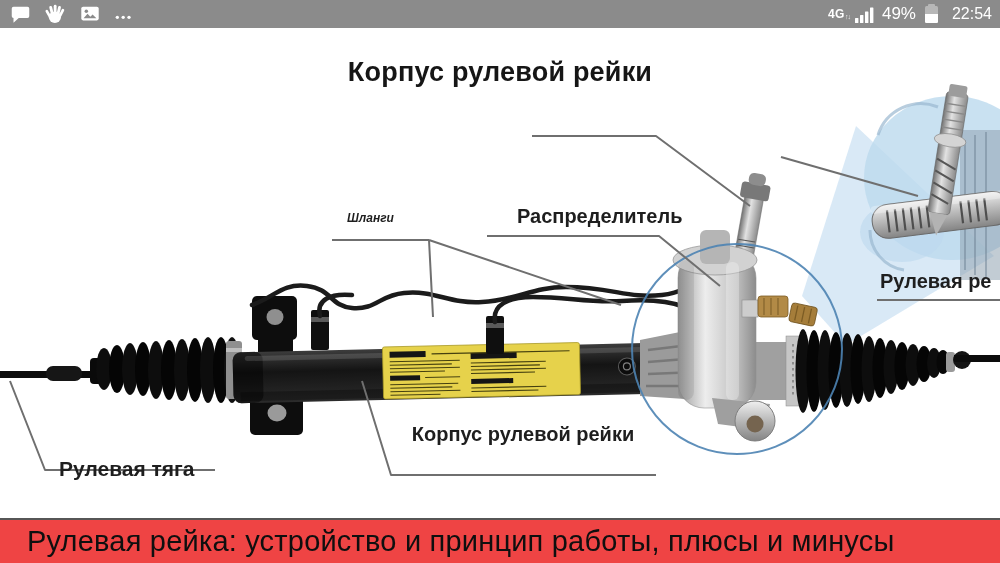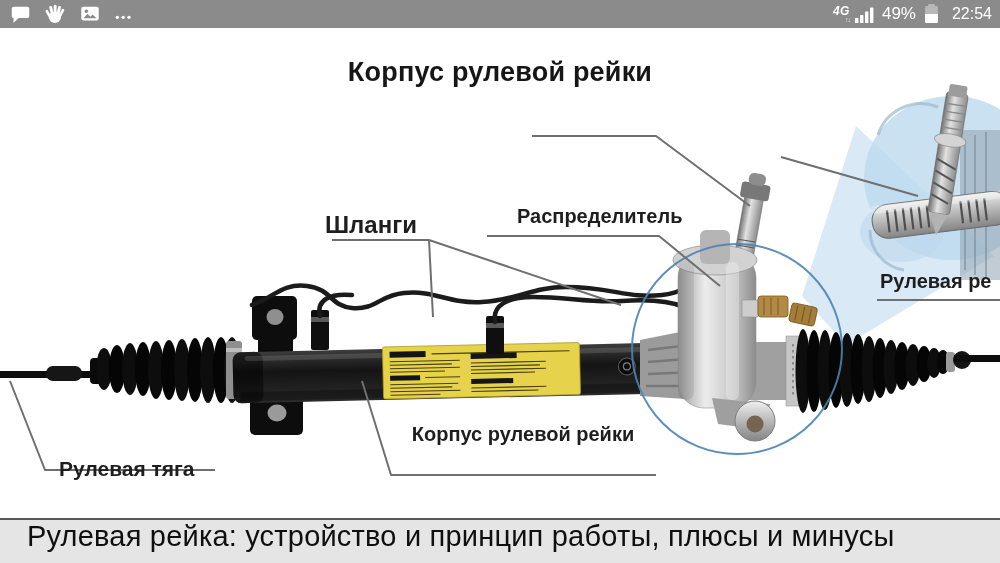--- a/index.html
+++ b/index.html
@@ -4,47 +4,47 @@
 <style>
   html,body{margin:0;padding:0;background:#222;}
   .screen{position:relative;width:1000px;height:563px;background:#fff;overflow:hidden;
           font-family:"Liberation Sans",sans-serif;}
   
   .status-bar{position:absolute;top:0;left:0;right:0;height:28px;background:#8b8b8b;
               display:flex;align-items:center;justify-content:space-between;z-index:30;color:#fff;}
   .sb-left{display:flex;align-items:center;gap:13px;padding-left:10px;}
   .sb-right{display:flex;align-items:center;gap:7px;padding-right:8px;}
   .sb-icon{display:flex;align-items:center;}
-  .net{display:flex;flex-direction:column;align-items:flex-end;line-height:1;margin-right:-2px;font-style:italic;}
+  .net{display:flex;align-items:flex-end;line-height:1;margin-right:-2px;}
   .net-4g{font-size:12px;font-weight:bold;letter-spacing:.5px;}
   .net-arrows{font-size:7px;letter-spacing:-1px;opacity:.85;margin-top:-1px;}
   .sb-pct{font-size:17px;}
   .sb-time{font-size:16px;margin-left:5px;}
   .battery{position:relative;width:13px;height:17px;background:rgba(255,255,255,.38);
            border-radius:1.5px;margin:0 2px;}
   .battery::before{content:"";position:absolute;top:-2px;left:3px;width:7px;height:2px;
            background:rgba(255,255,255,.38);border-radius:1px 1px 0 0;}
   .battery-fill{position:absolute;bottom:0;left:0;width:100%;height:52%;background:#fff;
            border-radius:0 0 1.5px 1.5px;}
   
   .art{position:absolute;top:0;left:0;z-index:5;}
   .lbl{position:absolute;z-index:10;color:#1e1e1e;font-weight:bold;white-space:nowrap;}
   .diagram-title{position:absolute;top:57px;left:0;width:100%;text-align:center;
            font-size:27px;font-weight:bold;color:#161616;z-index:10;letter-spacing:.2px;}
   .lbl-shaft{top:105px;left:534px;font-size:20px;}
   .lbl-pinion{top:127px;left:782px;font-size:20px;}
-  .lbl-hoses{top:211px;left:325px;font-size:24px;}
+  .lbl-hoses{top:211px;left:347px;font-size:12px;font-style:italic;}
   .lbl-distrib{top:205px;left:517px;font-size:20px;}
   .lbl-rack{top:270px;left:880px;font-size:20px;width:160px;overflow:hidden;}
   .lbl-tierod{top:457px;left:59px;font-size:21px;}
   .lbl-housing{top:422px;left:388px;width:270px;text-align:center;font-size:20px;
            line-height:1.22;white-space:normal;}
   
-  .footer{position:absolute;left:0;right:0;bottom:0;height:43px;background:#e5e5e5;
-          border-top:2px solid #565656;display:flex;align-items:flex-start;z-index:30;}
+  .footer{position:absolute;left:0;right:0;bottom:0;height:43px;background:#ef4444;
+          border-top:2px solid #565656;display:flex;align-items:center;z-index:30;}
   .footer-caption{color:#0f0f0f;font-size:29px;padding-left:27px;letter-spacing:.2px;
           font-weight:400;}
 </style>
 </head>
 <body>
 
 <div class="screen">
 
   <div class="status-bar">
     <div class="sb-left">

